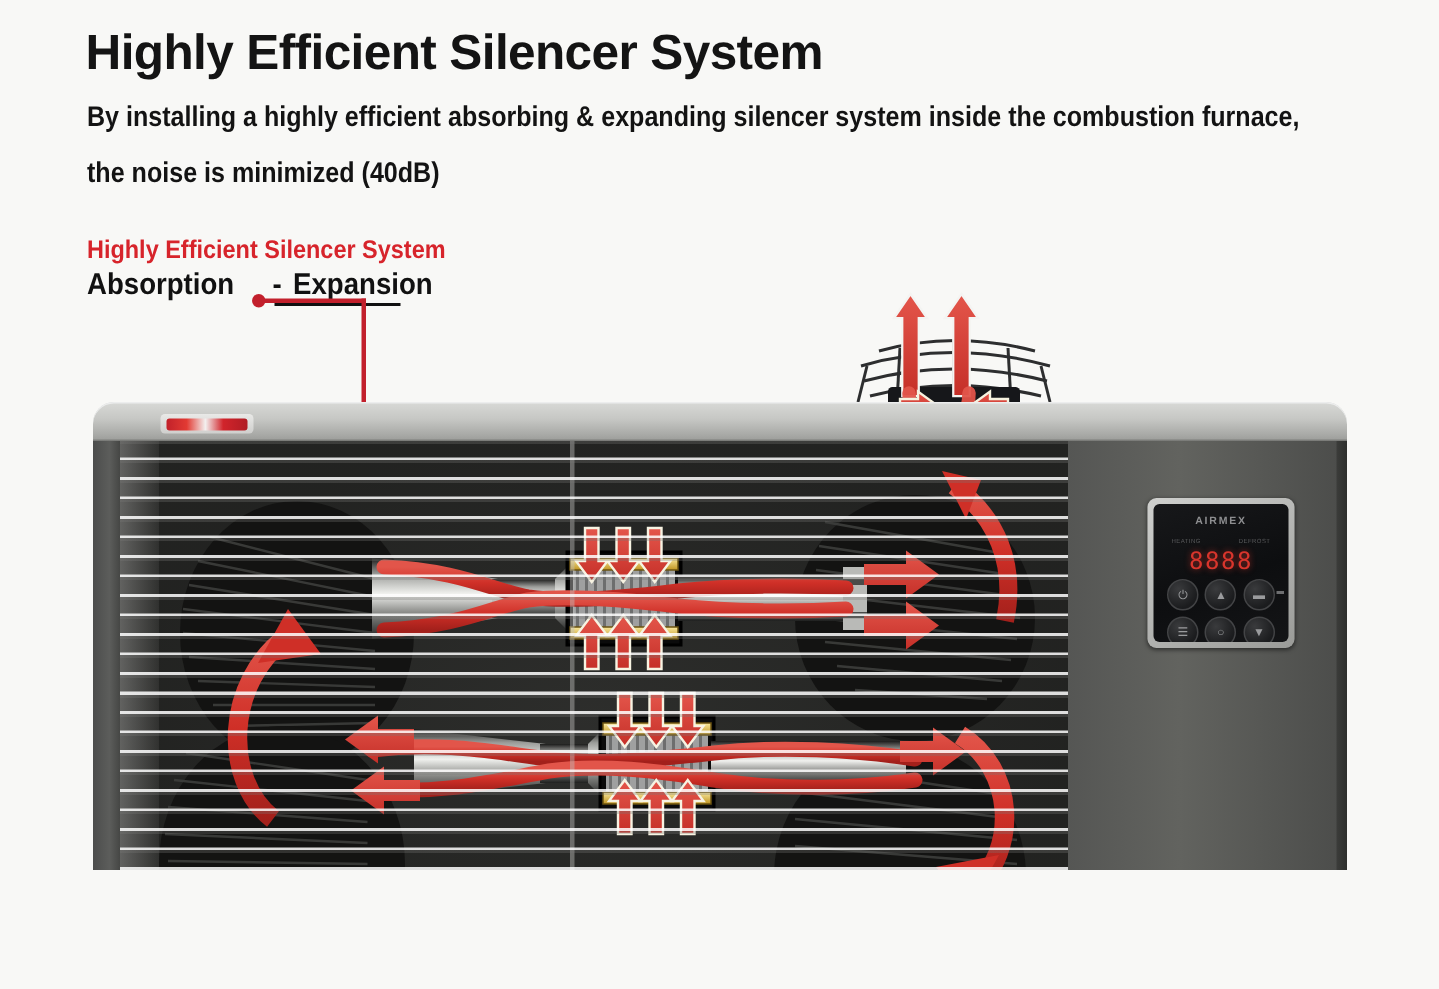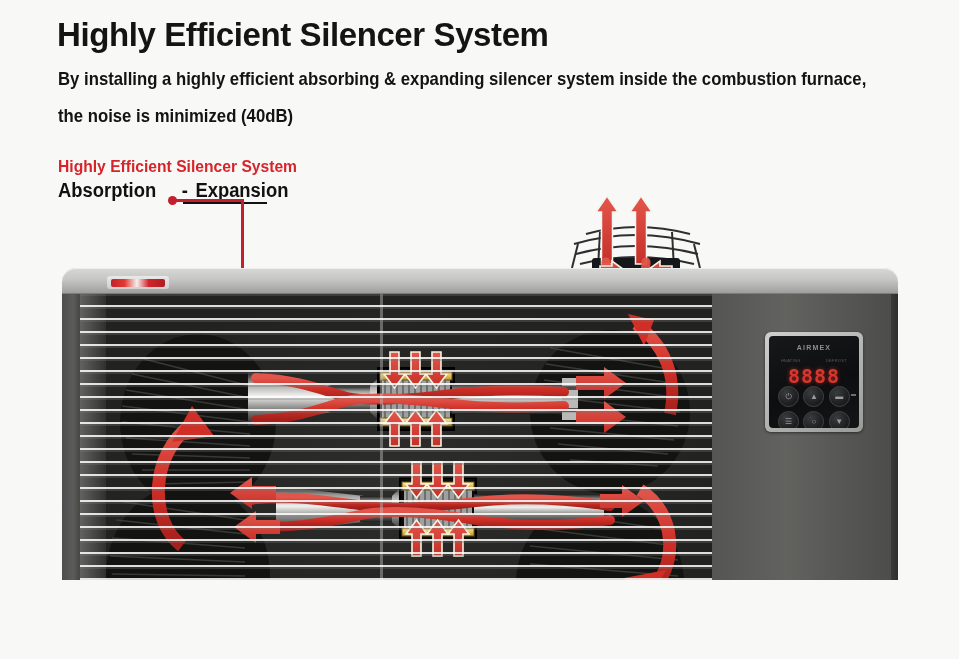--- a/index.html
+++ b/index.html
@@ -133,21 +133,21 @@
     color:#8d8e90;
   }
   .ctrl-minilabels{
     position:absolute;left:12px;right:12px;top:22px;
     display:flex;justify-content:space-between;
     font-size:4px;color:#5a5b5d;letter-spacing:.3px;
   }
   .ctrl-display{
     position:absolute;left:50%;top:28px;transform:translateX(-50%);
     font-family:"DejaVu Sans Mono",monospace;
-    font-size:20px;font-weight:bold;letter-spacing:1px;
+    font-size:16px;font-weight:normal;letter-spacing:1px;
     color:#d8352c;text-shadow:0 0 4px rgba(216,53,44,.65);
   }
   .ctrl-btns{
     position:absolute;left:9px;right:9px;top:50px;
     display:grid;grid-template-columns:repeat(3,1fr);gap:4px 4px;
   }
   .ctrl-btn{
     width:19px;height:19px;border-radius:50%;
     background:radial-gradient(circle at 35% 30%,#3a3b3d,#1b1c1e 70%);
     border:1px solid #434446;

